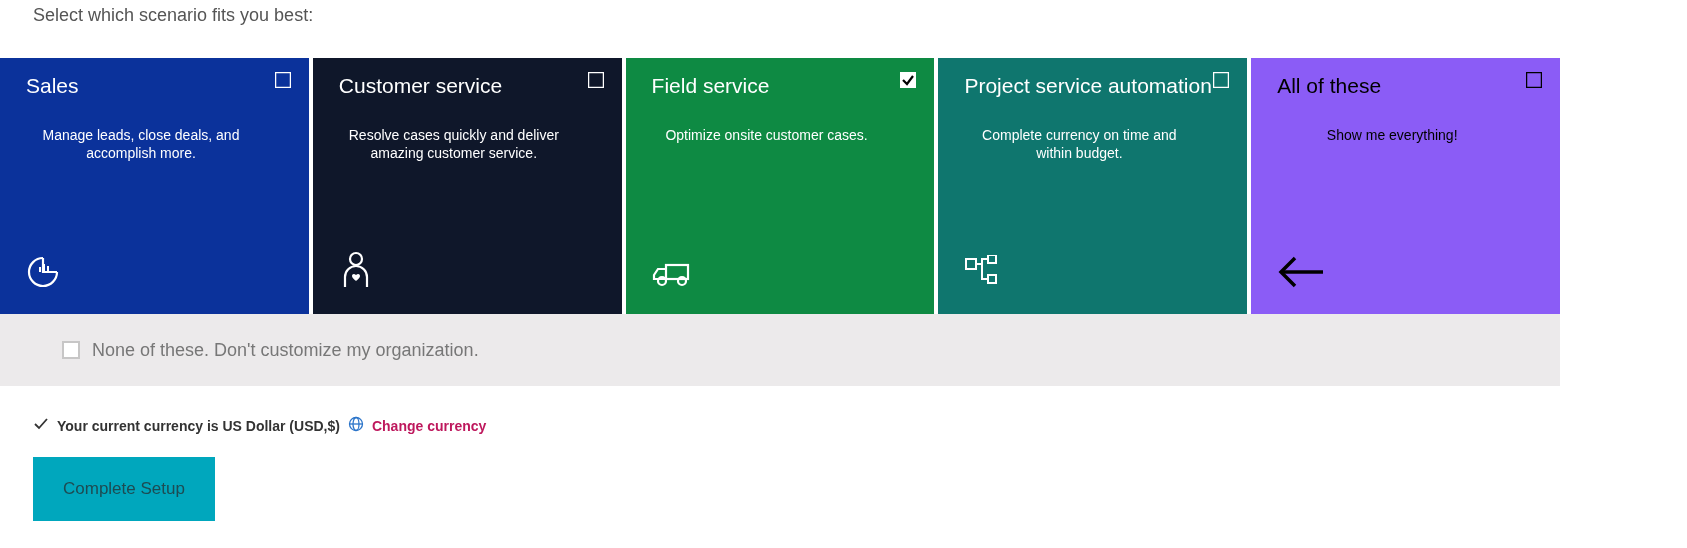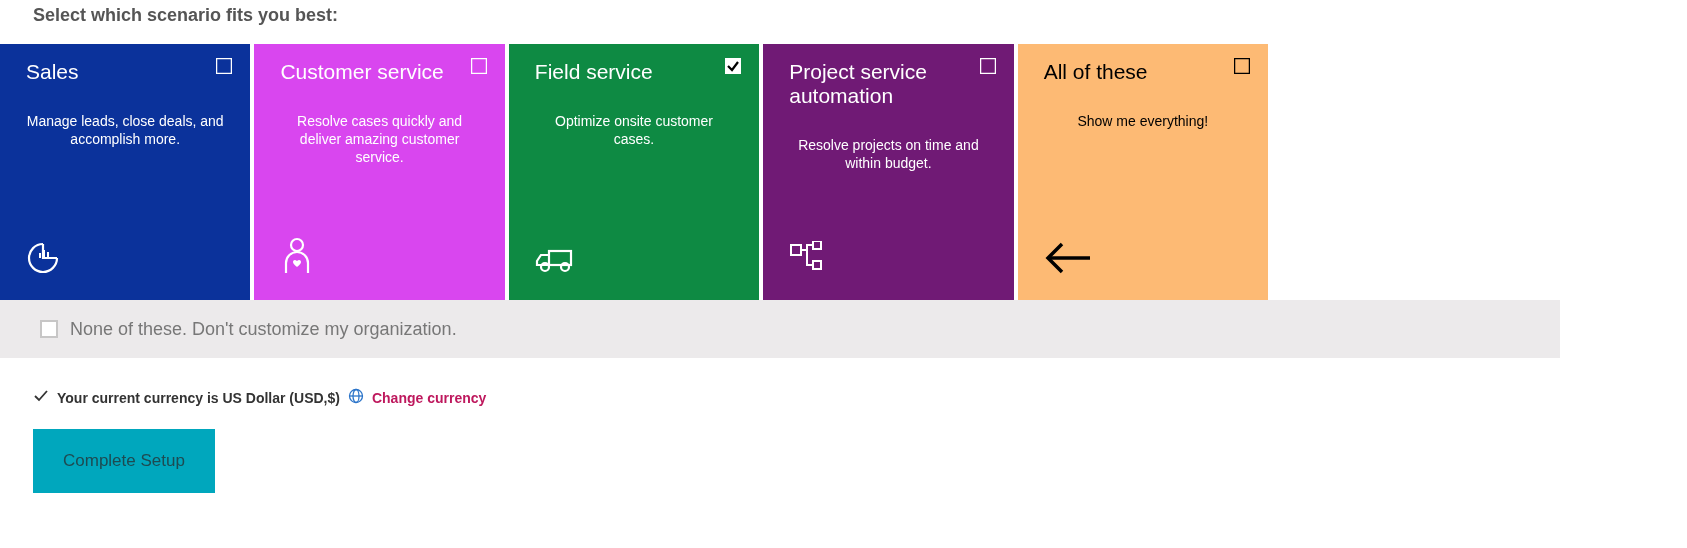--- a/index.html
+++ b/index.html
@@ -10,29 +10,30 @@
       font-size: 14px;
       width: 1687px;
     }
     .page {
       padding-left: 33px;
       padding-top: 5px;
     }
     .prompt {
       font-size: 18px;
       color: #555;
-      margin-bottom: 18px;
-      font-weight: 700;
+      margin-bottom: 0;
+      font-weight: 400;
     }
 
     .tiles {
       display: flex;
       margin-left: -33px; 
-      width: 1268px;
+      width: 1560px;
       gap: 4px;
+      margin-top: 32px;
     }
     .tile {
       position: relative;
       width: 310px;
       height: 256px;
       padding: 16px 26px;
       color: #fff;
       cursor: pointer;
       overflow: hidden;
     }
@@ -56,33 +57,33 @@
       height: 16px;
     }
     .tile-icon {
       position: absolute;
       left: 26px;
       bottom: 22px;
     }
 
     
     .bg-sales { background: #0b329b; }
-    .bg-cs    { background: #d946ef; }
+    .bg-cs    { background: #0f172a; }
     .bg-fs    { background: #0e8a43; }
-    .bg-psa   { background: #701a75; }
-    .bg-all   { background: #fdba74; }
+    .bg-psa   { background: #0f766e; }
+    .bg-all   { background: #8b5cf6; }
 
     .none-bar {
       margin-left: -33px;
       width: 1560px;
-      height: 58px;
+      height: 72px;
       background: #eceaeb;
       display: flex;
       align-items: center;
-      padding-left: 40px;
+      padding-left: 62px;
       gap: 12px;
     }
     .none-check {
       width: 18px;
       height: 18px;
       border: 2px solid #c7c6c6;
       background: #fff;
       cursor: pointer;
     }
     .none-text { font-size: 18px; color: #777; }
@@ -173,21 +174,21 @@
       </span>
     </div>
 
     <div class="tile bg-psa">
       <span class="tile-check">
         <svg width="16" height="16" viewBox="0 0 16 16">
             <rect x="0.5" y="0.5" width="15" height="15" fill="none" stroke="#fff" stroke-width="1.5"></rect>
           </svg>
       </span>
       <div class="tile-title">Project service automation</div>
-      <div class="tile-desc">Resolve projects on time and within budget.</div>
+      <div class="tile-desc">Complete currency on time and within budget.</div>
       <span class="tile-icon">
         <svg width="38" height="34" viewBox="0 0 38 34" fill="none" stroke="#fff" stroke-width="2">
           <rect x="2" y="4" width="10" height="10"></rect>
           <rect x="24" y="0" width="8" height="8"></rect>
           <rect x="24" y="20" width="8" height="8"></rect>
           <path d="M12 9 H18 V4 H24 M18 9 V24 H24"></path>
         </svg>
       </span>
     </div>
 

